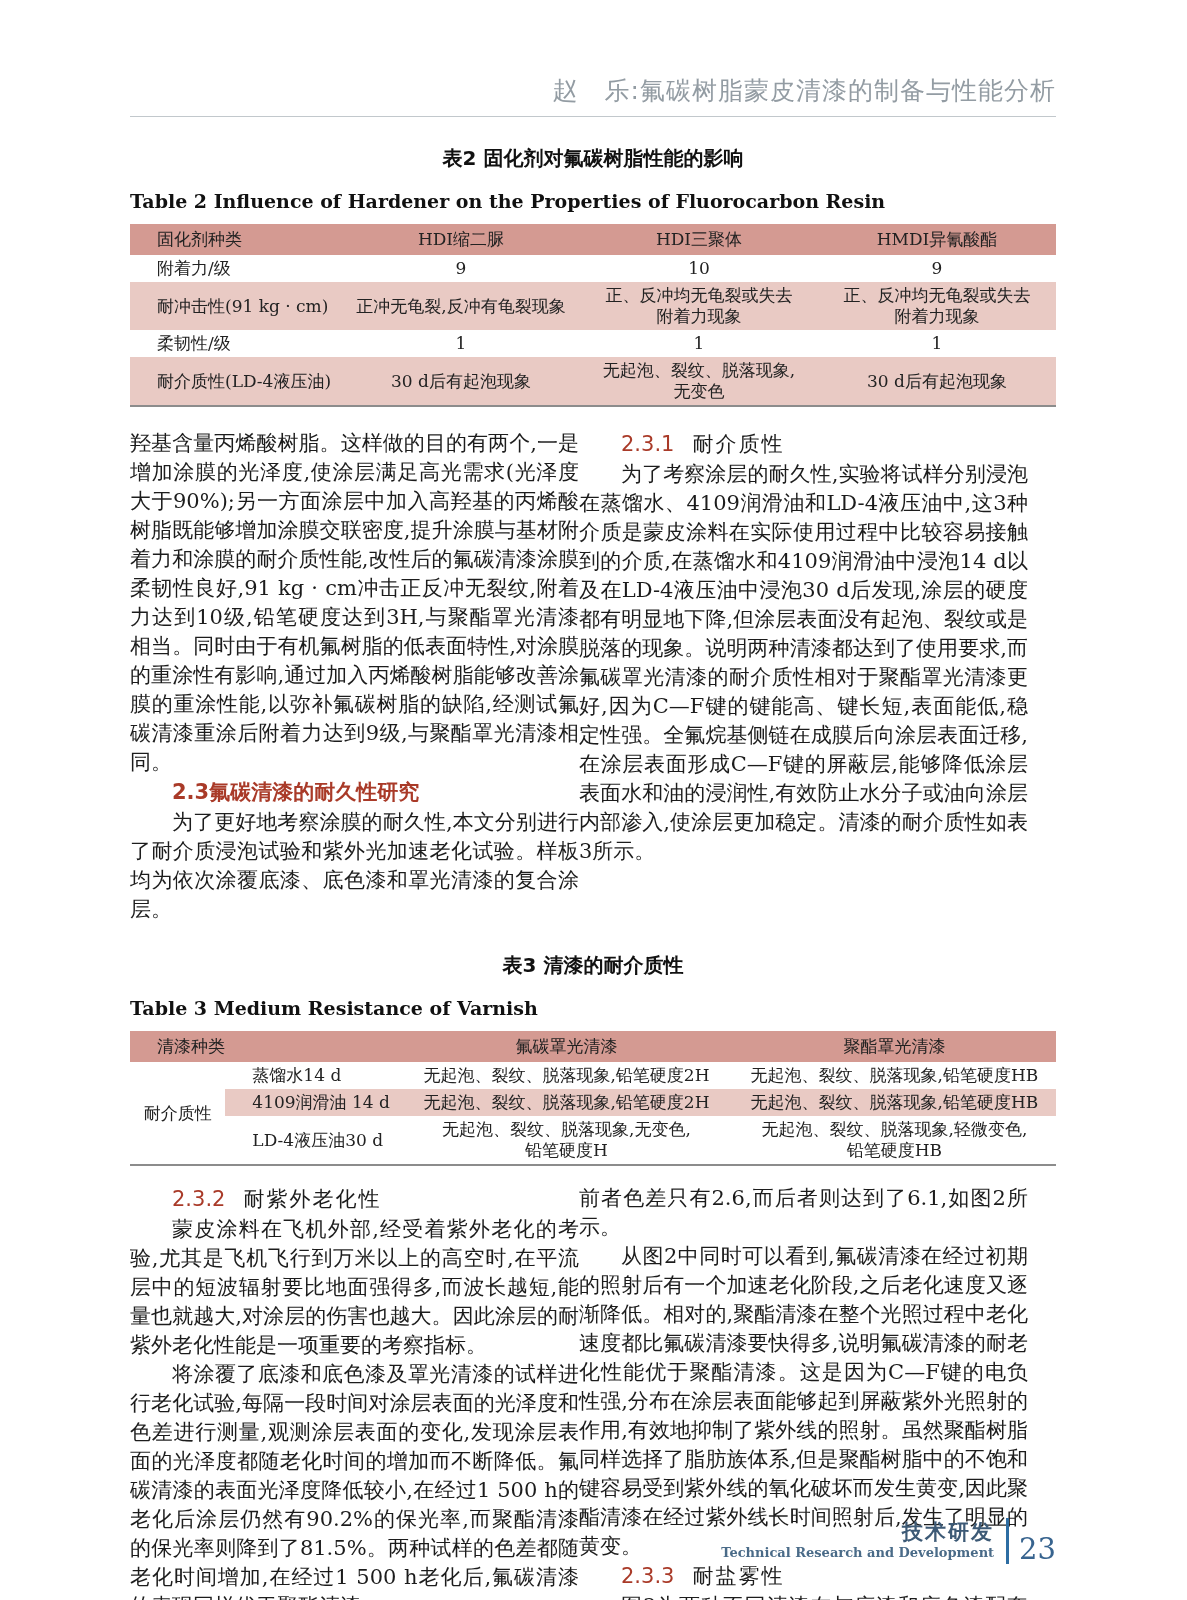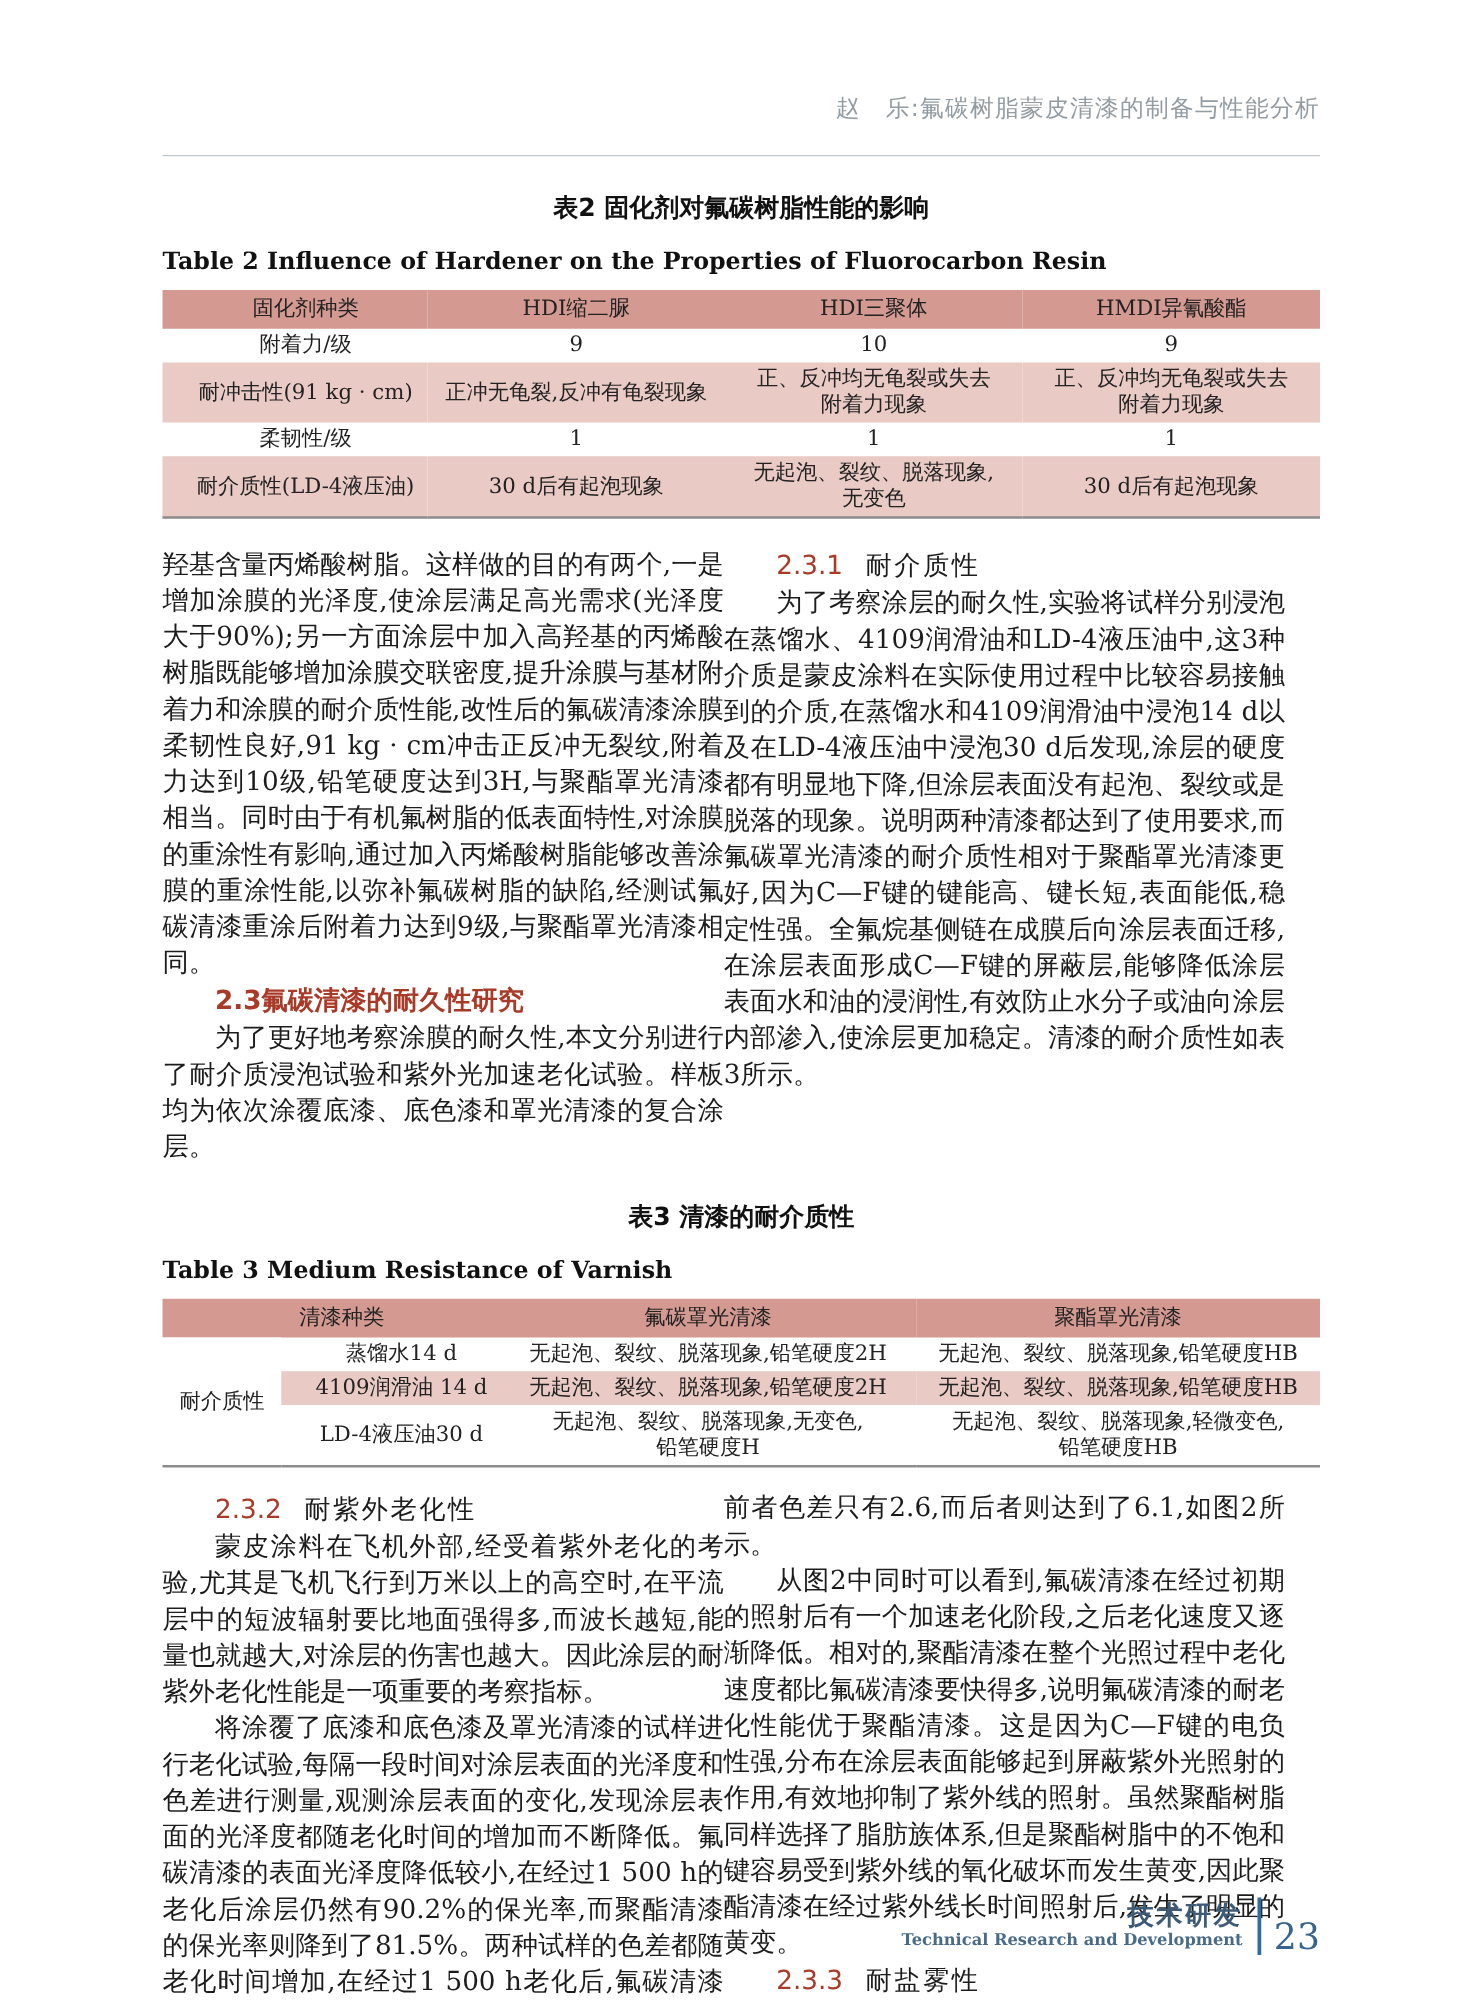--- a/index.html
+++ b/index.html
@@ -19,23 +19,23 @@
     background:#ffffff;
     font-family:"DejaVu Serif","Liberation Serif",serif;
     color:#1c1c1c;
     padding:74px 131px 0 130px;
     overflow:hidden;
   }
   
   .running-head{
     text-align:right;
     font-family:"DejaVu Sans","Liberation Sans",sans-serif;
-    font-size:19px;
+    font-size:25px;
     color:var(--running-gray);
-    padding-bottom:24px;
+    padding-bottom:9px;
     border-bottom:1px solid var(--rule-gray);
     letter-spacing:1px;
   }
   
   .caption-zh{
     margin-top:28px;
     text-align:center;
     font-family:"DejaVu Sans","Liberation Sans",sans-serif;
     font-weight:bold;
     font-size:20px;
@@ -58,21 +58,21 @@
     border-bottom:2px solid #8c8c8c;
   }
   table.data th{
     background:var(--table-header-bg);
     font-weight:normal;
     padding:5px 10px;
     line-height:21px;
     text-align:center;
     color:#222;
   }
-  table.data th.left, table.data td.left{text-align:center;padding-left:27px;}
+  table.data th.left, table.data td.left{text-align:left;padding-left:27px;}
   table.data td{
     text-align:center;
     padding:3px 10px;
     line-height:21px;
     white-space:pre-line;
     color:#222;
   }
   table.data tr.shade td{background:var(--table-row-bg);}
   table.data td.shade{background:var(--table-row-bg);}
   table.data td.nowrap{white-space:nowrap;}

